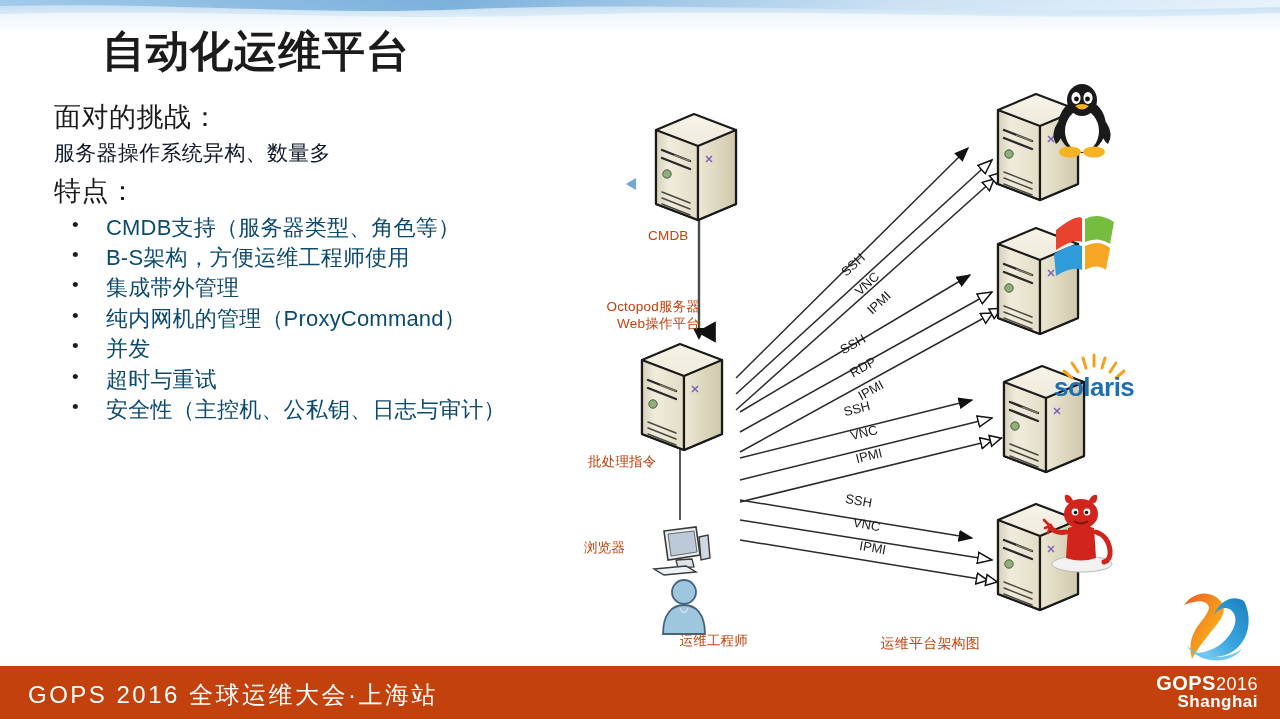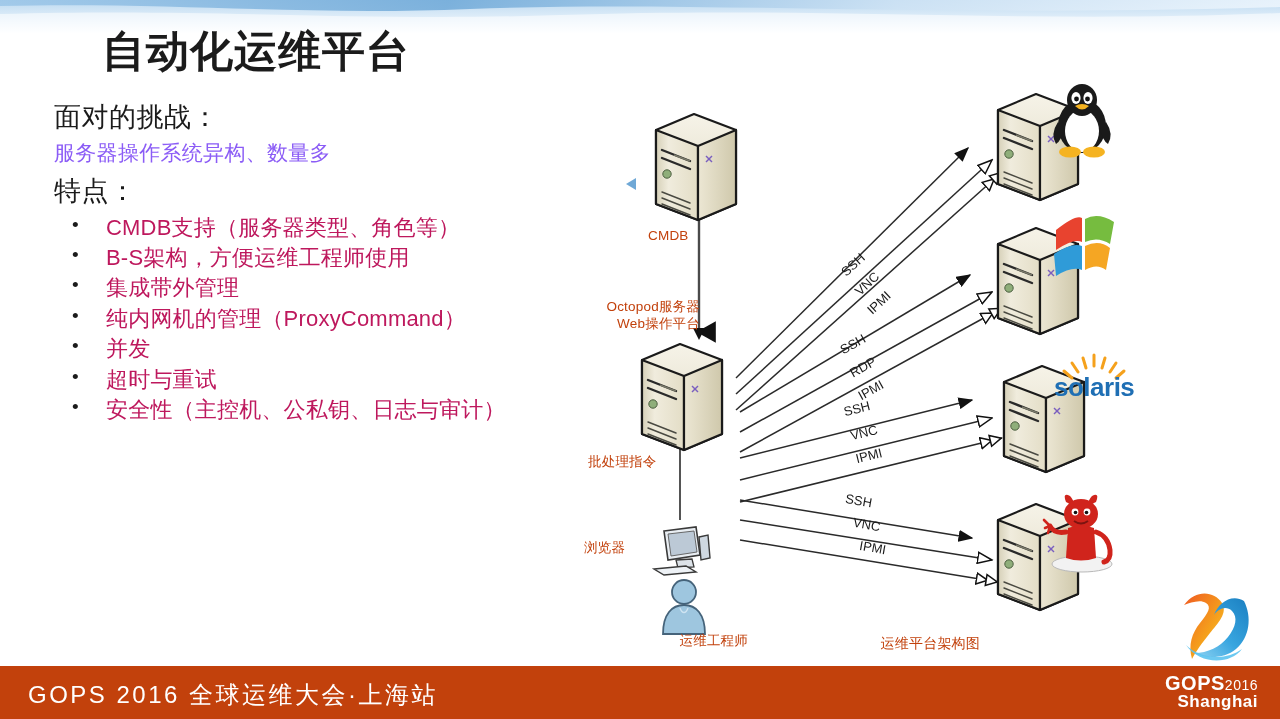--- a/index.html
+++ b/index.html
@@ -42,38 +42,38 @@
   }
   .challenge-head {
     margin-top: 22px;
     font-size: 27px;
     color: #1b1b1b;
     letter-spacing: 0.5px;
   }
   .challenge-body {
     margin-top: 4px;
     font-size: 21px;
-    color: #8b5cf6;
+    color: #0f172a;
     letter-spacing: 0.3px;
   }
   .features-head {
     margin-top: 6px;
     font-size: 27px;
     color: #1b1b1b;
     letter-spacing: 0.5px;
   }
   ul.features {
     list-style: none;
     margin-top: 4px;
   }
   ul.features li {
     position: relative;
     font-size: 22px;
     line-height: 1.38;
-    color: #be185d;
+    color: #0c4a6e;
     padding-left: 52px;
     letter-spacing: 0.2px;
     white-space: nowrap;
   }
   ul.features li::before {
     content: "\2022";
     position: absolute;
     left: 18px; top: -1px;
     font-size: 19px;
     color: #1b1b1b;
@@ -113,21 +113,21 @@
     white-space: nowrap;
   }
   .footer-logo-text {
     position: absolute;
     right: 22px; top: 7px;
     text-align: right;
     line-height: 1.02;
     white-space: nowrap;
   }
   .flt-1 { font-size: 20px; color: #ffffff; font-weight: bold; letter-spacing: 0.5px; }
-  .flt-1 .yr { font-weight: 400; font-size: 14px; }
+  .flt-1 .yr { font-weight: 400; font-size: 18px; }
   .flt-2 { font-size: 17px; color: #ffffff; font-weight: bold; letter-spacing: 0.5px; }
 
   
   .swirl {
     position: absolute;
     right: 18px; bottom: 52px;
     width: 92px; height: 92px;
   }
   .swirl svg { display: block; }
 </style>

